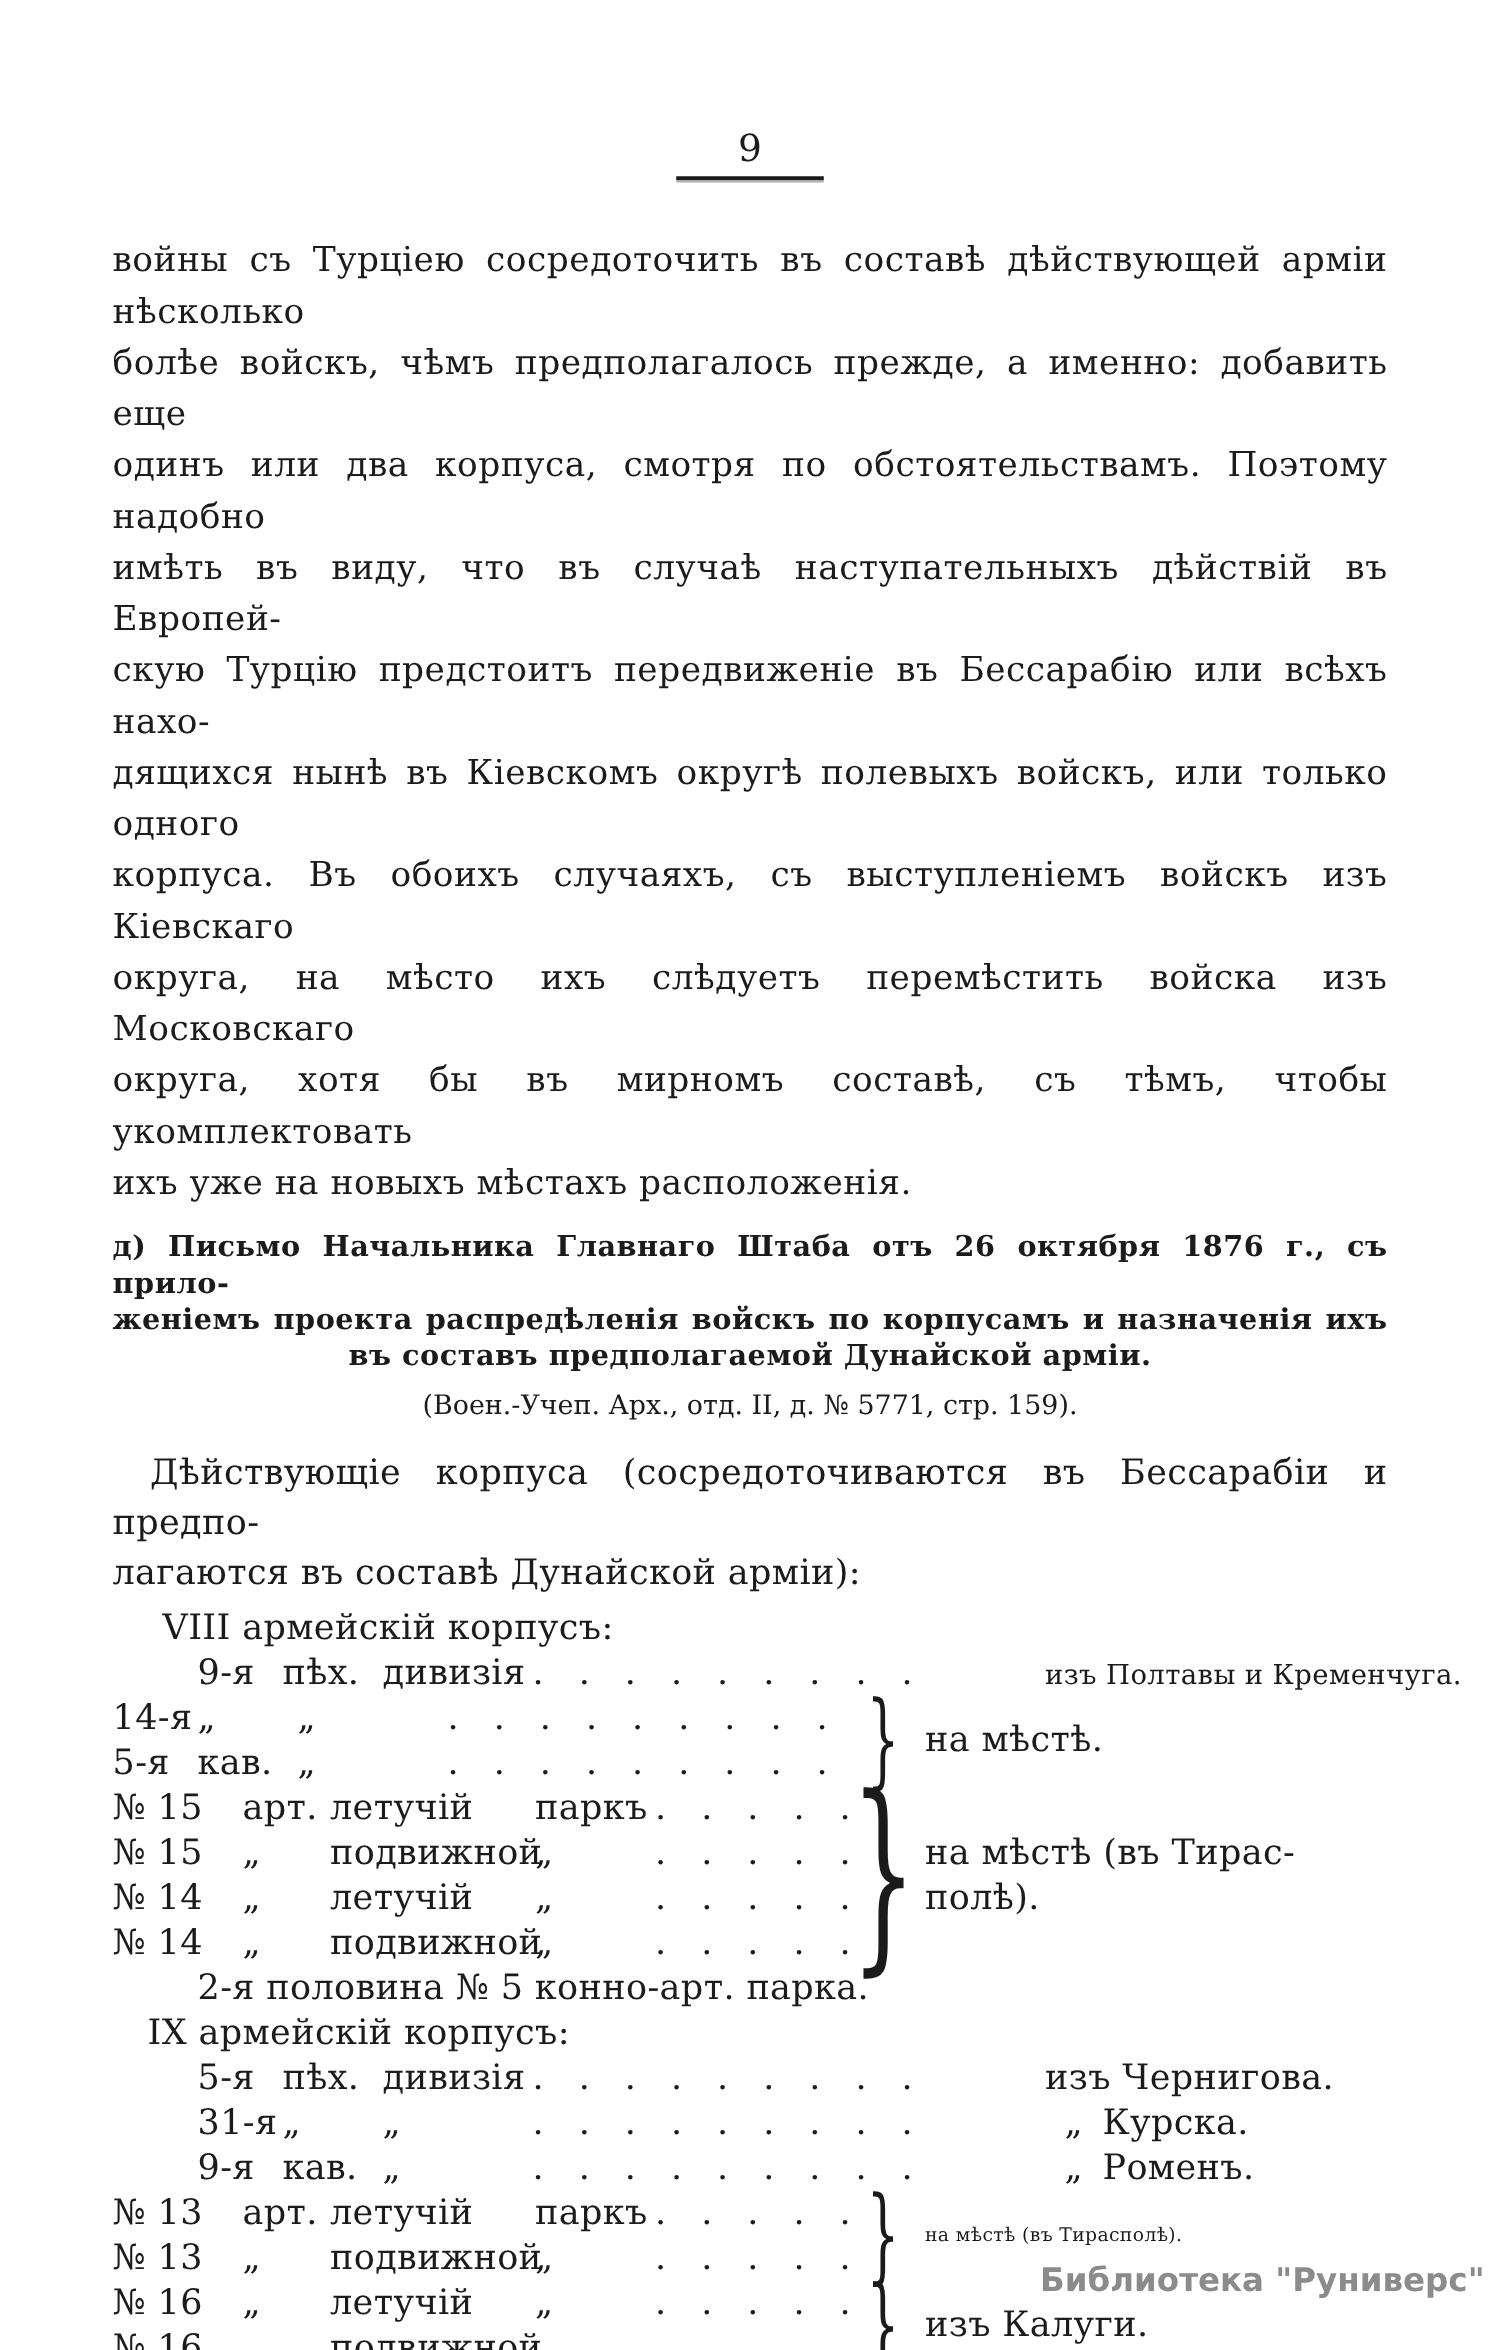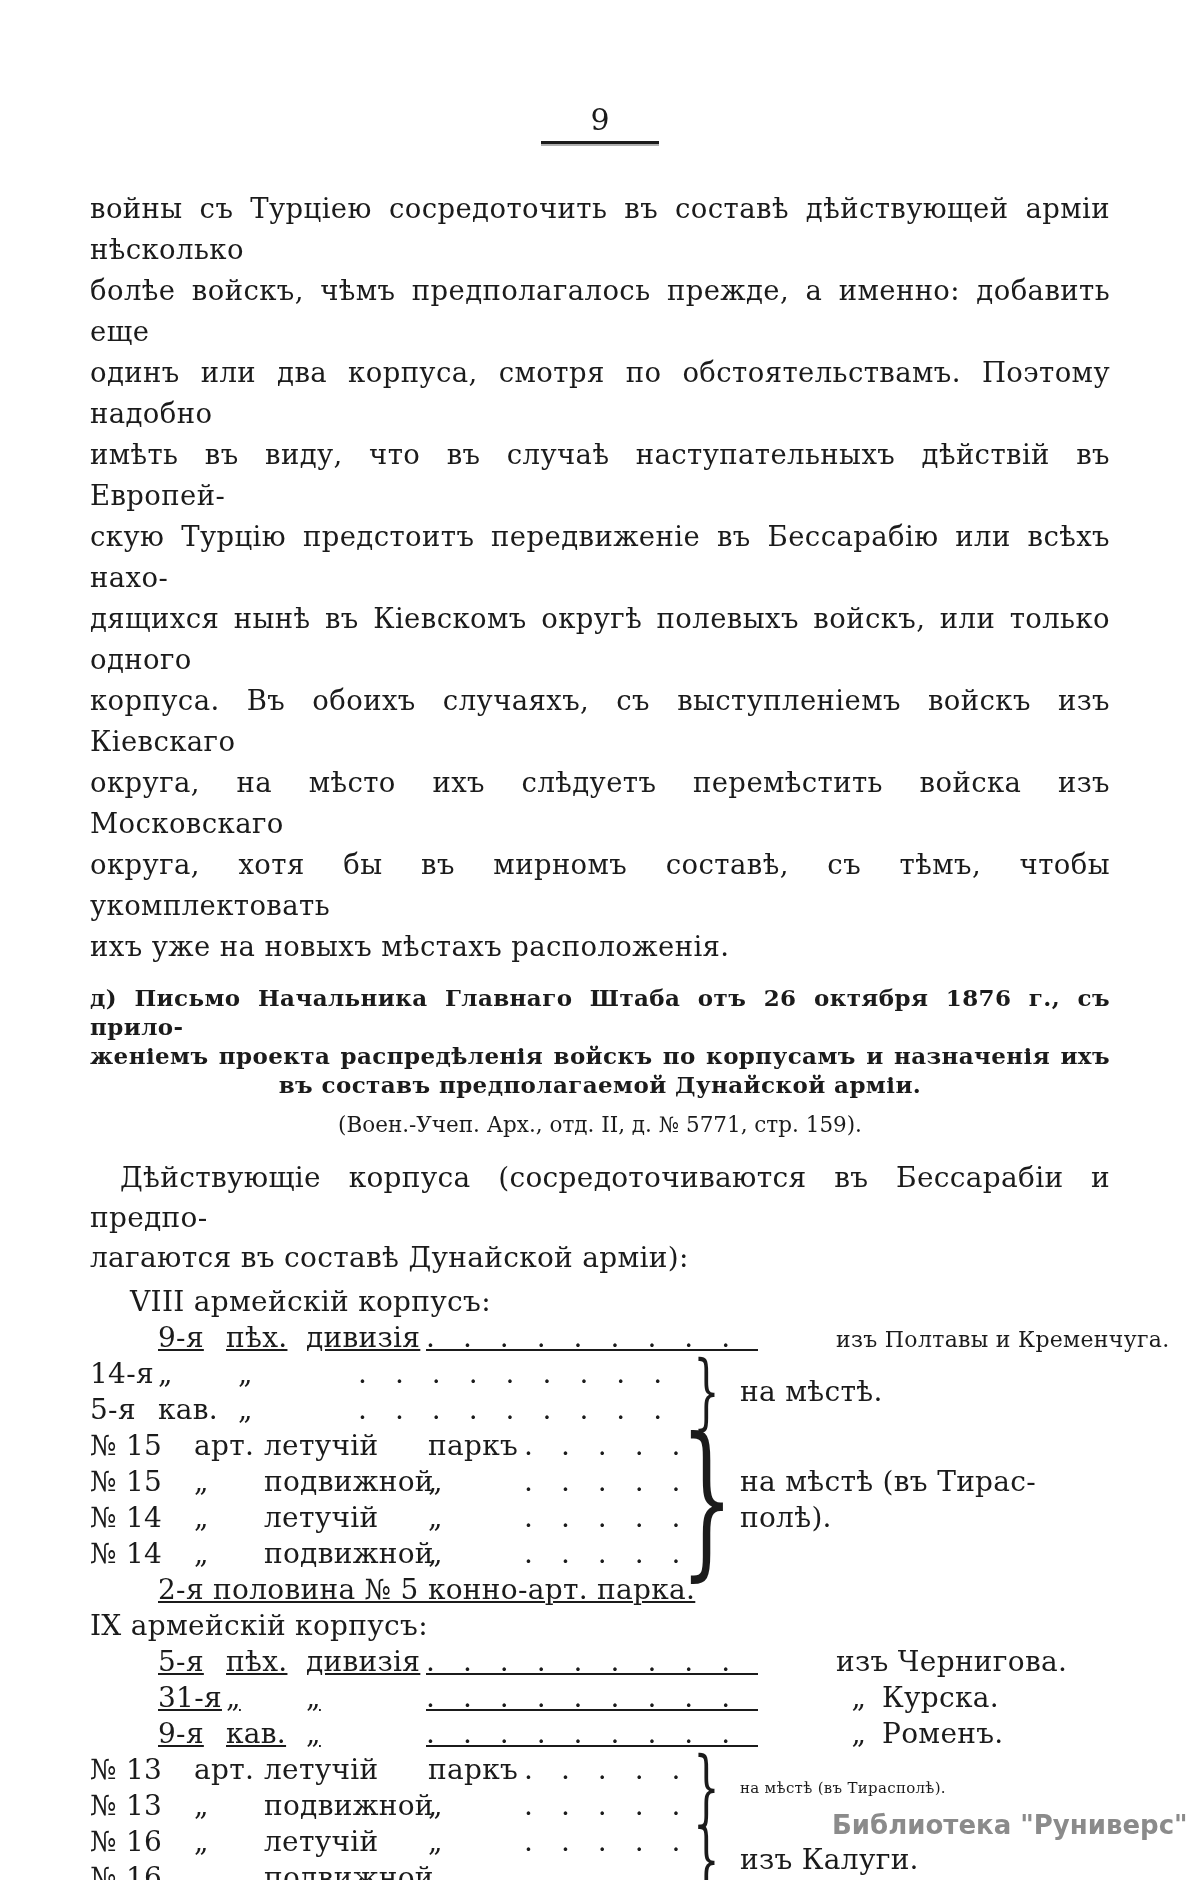--- a/index.html
+++ b/index.html
@@ -29,21 +29,21 @@
   
   .citation{margin-top:13px;text-align:center;font-size:21.5px;line-height:26px;}
   
   .intro{margin-top:20px;font-size:28px;line-height:40px;letter-spacing:.3px;}
   .iline1{text-indent:30px;text-align:justify;text-align-last:justify;}
   
   .corps-list{margin-top:6px;font-size:28px;line-height:36px;letter-spacing:.3px;}
   .corps-title{height:36px;}
   .unit-row,.grow{display:flex;align-items:baseline;height:36px;}
   .unit-row{margin-left:68px;}
-  .lz{display:flex;align-items:baseline;width:600px;flex:0 0 600px;overflow:hidden;text-decoration:underline;}
+  .lz{display:flex;align-items:baseline;width:600px;flex:0 0 600px;overflow:hidden;}
   .cell{white-space:pre;flex:0 0 auto;}
   .c1{width:62px;} .c2{width:76px;text-indent:6px;} .c3{width:120px;text-indent:10px;}
   .p1{width:96px;} .p2{width:74px;text-indent:8px;} .p3{width:158px;text-indent:4px;} .p4{width:96px;text-indent:10px;}
   .plaincell{white-space:pre;}
   .leader{flex:1 1 auto;overflow:hidden;white-space:nowrap;letter-spacing:28px;margin-left:10px;}
   .rnote{margin-left:78px;white-space:nowrap;flex:0 0 auto;}
   .rnote.small{font-size:22px;}
   .rmark{display:inline-block;width:46px;text-align:center;}
   .group{display:flex;align-items:stretch;}
   .gleft{width:600px;flex:0 0 600px;}
@@ -168,21 +168,21 @@
             <div class="gr-center">полѣ).</div>
           </div>
         </div>
         <div class="unit-row">
           <span class="lz">
             <span class="plaincell">2-я половина № 5 конно-арт. парка.</span>
           </span>
         </div>
       </div>
       <div class="corps-section">
-        <div class="corps-title" style="margin-left: 0;">IX армейскій корпусъ:</div>
+        <div class="corps-title" style="margin-left: 28px;">IX армейскій корпусъ:</div>
         <div class="unit-row">
           <span class="lz">
             <span class="cell c1">5-я</span>
             <span class="cell c2">пѣх.</span>
             <span class="cell c3">дивизія</span>
             <span class="leader">.................</span>
           </span>
           <span class="rnote">изъ Чернигова.</span>
         </div>
         <div class="unit-row">

